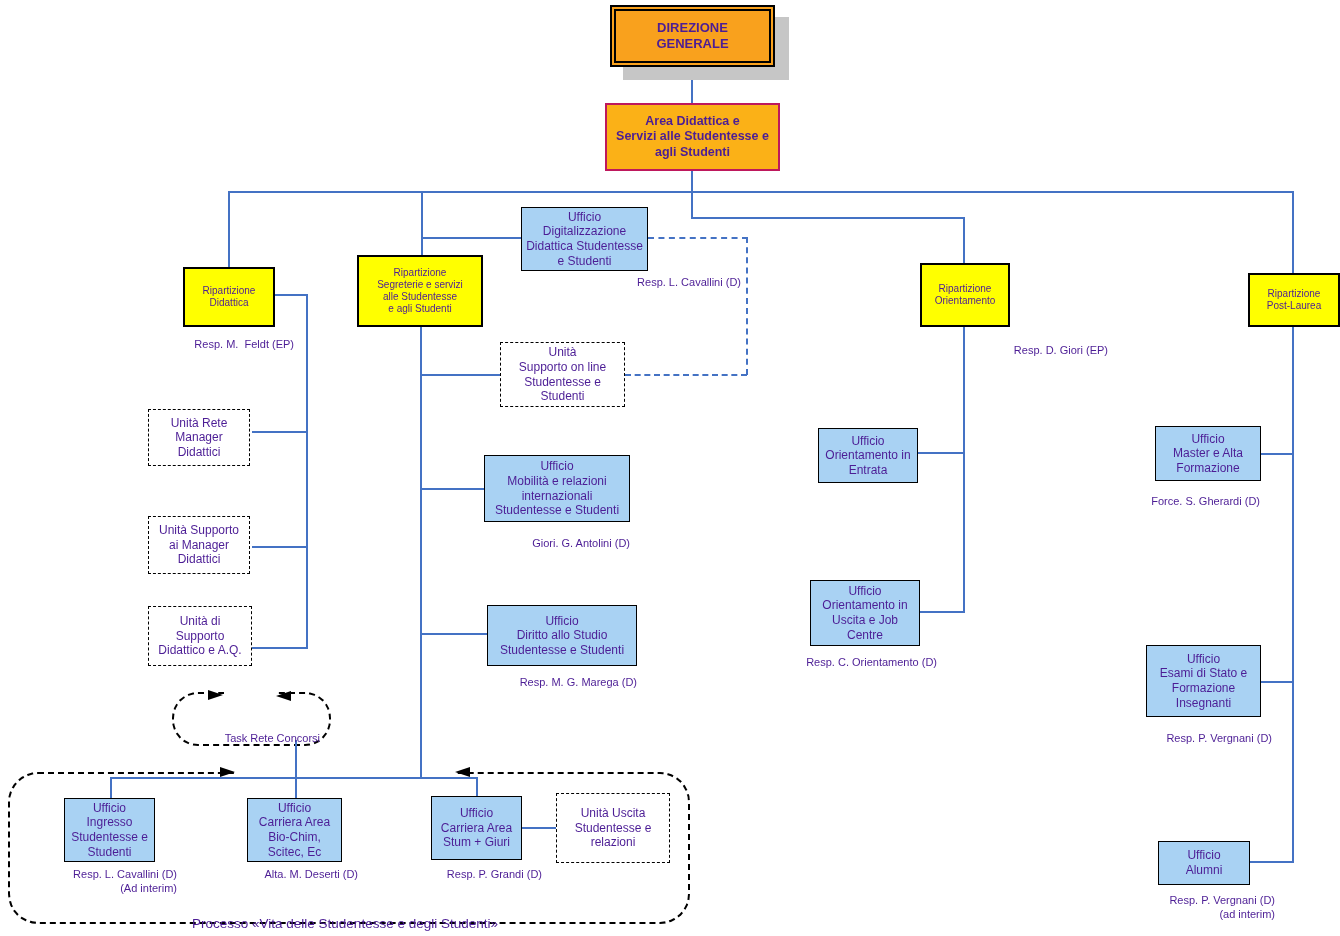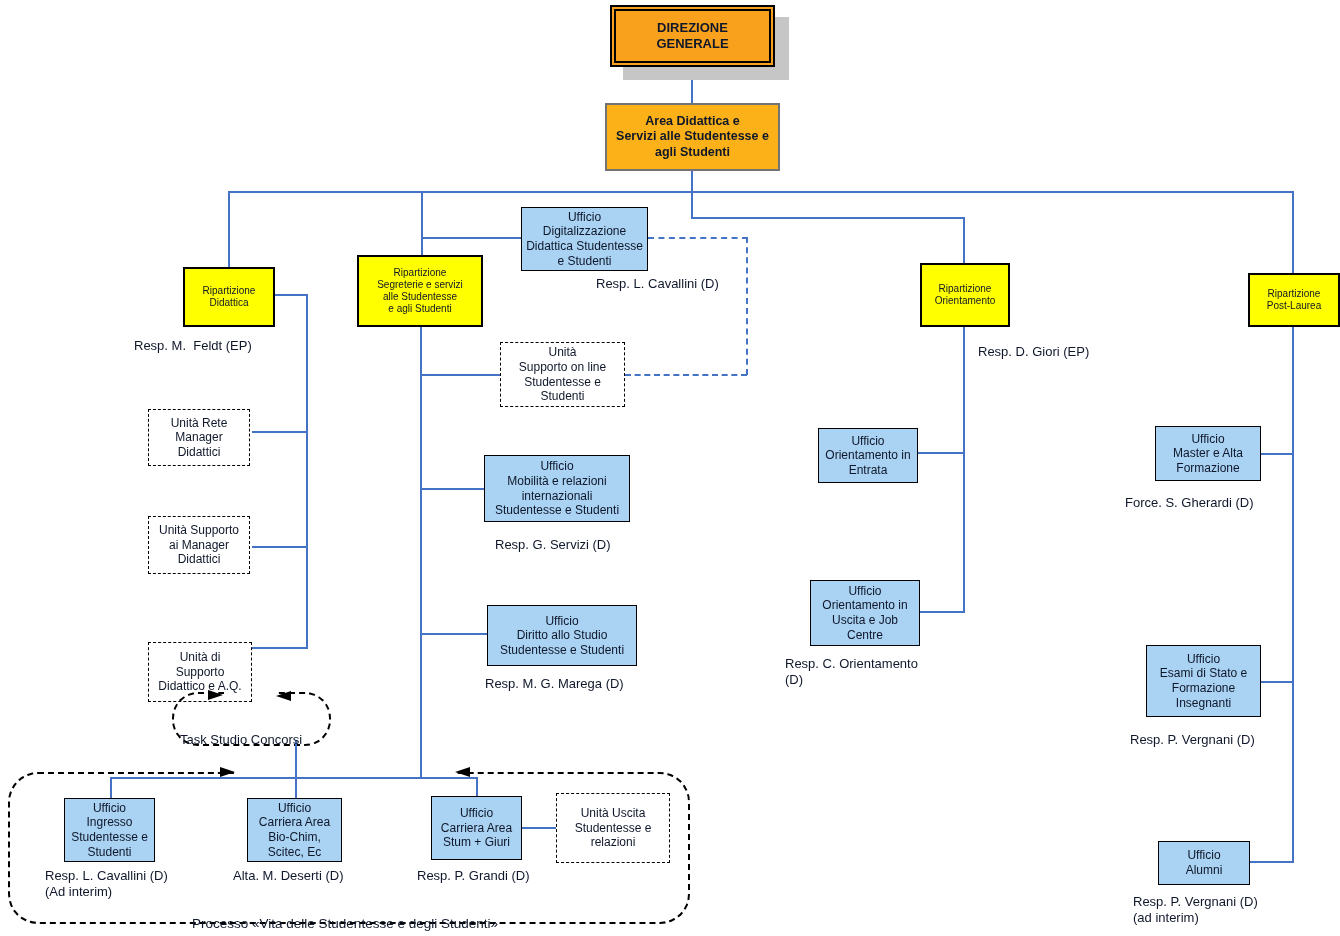--- a/index.html
+++ b/index.html
@@ -1,27 +1,27 @@
 <!DOCTYPE html>
 <html><head>
 <meta charset="utf-8">
 <style>
   html,body{margin:0;padding:0;background:#fff}
   .stage{position:relative;width:1340px;height:936px;background:#ffffff;
-         font-family:"Liberation Sans",sans-serif;color:#0f172a;overflow:hidden}
+         font-family:"Liberation Sans",sans-serif;color:#4c1d95;overflow:hidden}
   .box{position:absolute;display:flex;align-items:center;justify-content:center;
        text-align:center;white-space:pre-wrap;line-height:1.22;box-sizing:border-box}
   .b-orange{background:#F9A11D;border:2px solid #000;font-weight:bold;font-size:13px;
             box-shadow:inset 0 0 0 2px #F9A11D, inset 0 0 0 4px #000}
-  .b-amber{background:#FBB117;border:2px solid #737373;font-weight:bold;font-size:12.5px}
+  .b-amber{background:#FBB117;border:2px solid #be185d;font-weight:bold;font-size:12.5px}
   .b-yellow{background:#FFFF00;border:2px solid #000;font-size:10px}
   .b-blue{background:#A9D2F3;border:1.5px solid #000;font-size:12px}
   .b-dash{background:transparent;border:1.6px dashed #000;font-size:12px}
   .shadow{position:absolute;background:#C6C6C6}
-  .resp{position:absolute;text-align:left;font-size:13px;white-space:pre-wrap;line-height:1.25}
+  .resp{position:absolute;text-align:right;font-size:11px;white-space:pre-wrap;line-height:1.25}
   .hl{position:absolute;height:2px;background:#4472C4}
   .vl{position:absolute;width:2px;background:#4472C4}
   .dhl{position:absolute;height:0;border-top:2px dashed #4472C4}
   .dvl{position:absolute;width:0;border-left:2px dashed #4472C4}
   .proc{position:absolute;border:2px dashed #000;border-radius:30px}
   .ellipse{position:absolute;border:2px dashed #000;border-radius:26px}
   .gap{position:absolute;background:#fff}
   .arr{position:absolute;width:0;height:0;border-top:5px solid transparent;border-bottom:5px solid transparent}
   .arr-r{border-left:15px solid #000}
   .arr-l{border-right:15px solid #000}
@@ -95,21 +95,21 @@
 Orientamento</div>
   <div class="box b-yellow" style="left:1248px;top:273px;width:92px;height:54px">Ripartizione
 Post-Laurea</div>
 
   <div class="box b-dash" style="left:148px;top:409px;width:102px;height:57px">Unità Rete
 Manager
 Didattici</div>
   <div class="box b-dash" style="left:148px;top:516px;width:102px;height:58px">Unità Supporto
 ai Manager
 Didattici</div>
-  <div class="box b-dash" style="left:148px;top:642px;width:104px;height:60px">Unità di
+  <div class="box b-dash" style="left:148px;top:606px;width:104px;height:60px">Unità di
 Supporto
 Didattico e A.Q.</div>
 
   <div class="box b-blue" style="left:521px;top:207px;width:127px;height:64px">Ufficio
 Digitalizzazione
 Didattica Studentesse
 e Studenti</div>
   <div class="box b-dash" style="left:500px;top:342px;width:125px;height:65px">Unità
 Supporto on line
 Studentesse e
@@ -151,28 +151,28 @@
   <div class="box b-blue" style="left:431px;top:796px;width:91px;height:64px">Ufficio
 Carriera Area
 Stum + Giuri</div>
   <div class="box b-dash" style="left:556px;top:793px;width:114px;height:70px">Unità Uscita
 Studentesse e
 relazioni</div>
 
   <div class="resp" style="left:134px;top:338px;width:160px">Resp. M.  Feldt (EP)</div>
   <div class="resp" style="left:596px;top:276px;width:145px">Resp. L. Cavallini (D)</div>
   <div class="resp" style="left:978px;top:344px;width:130px">Resp. D. Giori (EP)</div>
-  <div class="resp" style="left:495px;top:537px;width:135px">Resp. G. Servizi (D)</div>
+  <div class="resp" style="left:495px;top:537px;width:135px">Giori. G. Antolini (D)</div>
   <div class="resp" style="left:485px;top:676px;width:152px">Resp. M. G. Marega (D)</div>
   <div class="resp" style="left:785px;top:656px;width:152px">Resp. C. Orientamento (D)</div>
   <div class="resp" style="left:1125px;top:495px;width:135px">Force. S. Gherardi (D)</div>
   <div class="resp" style="left:1130px;top:732px;width:142px">Resp. P. Vergnani (D)</div>
   <div class="resp" style="left:1133px;top:894px;width:142px">Resp. P. Vergnani (D)
 (ad interim)</div>
   <div class="resp" style="left:45px;top:868px;width:132px">Resp. L. Cavallini (D)
 (Ad interim)</div>
   <div class="resp" style="left:233px;top:868px;width:125px">Alta. M. Deserti (D)</div>
   <div class="resp" style="left:417px;top:868px;width:125px">Resp. P. Grandi (D)</div>
 
-  <div class="resp" style="left:180px;top:732px;width:140px">Task Studio Concorsi</div>
+  <div class="resp" style="left:180px;top:732px;width:140px">Task Rete Concorsi</div>
   <div class="caption" style="left:155px;top:916px;width:380px">Processo «Vita delle Studentesse e degli Studenti»</div>
 
 </div>
 
 </body></html>

